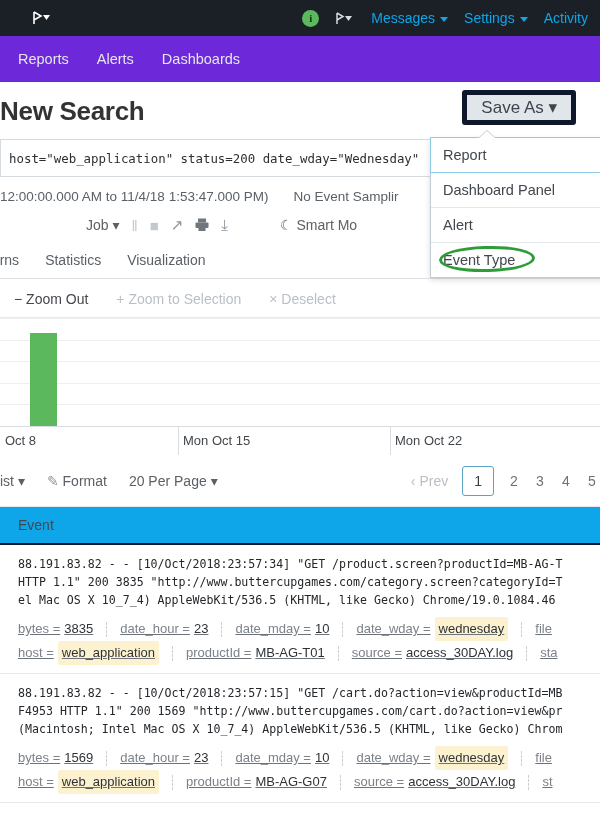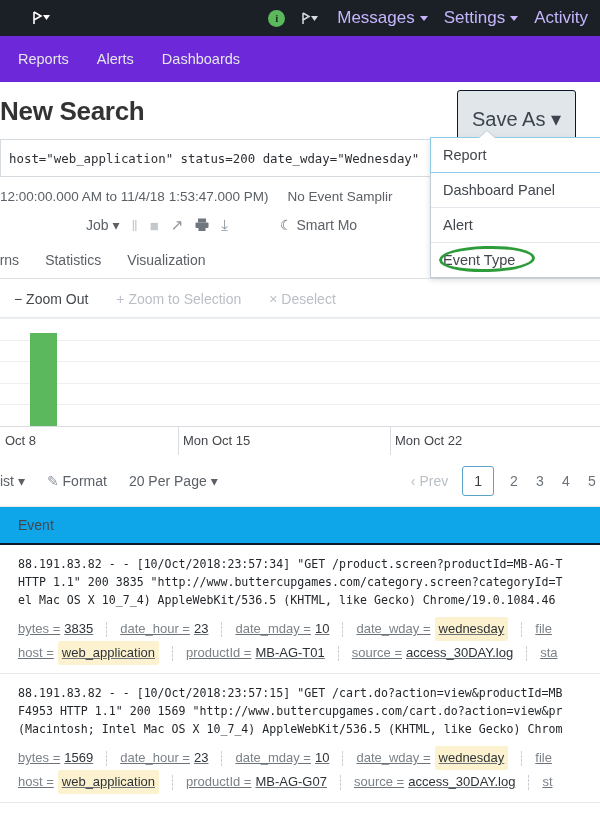--- a/index.html
+++ b/index.html
@@ -17,42 +17,42 @@
     padding: 0 12px; color: #d5dbe0; font-size: 13.5px; position: relative;
   }
   .logo-mark { width: 26px; height: 20px; display:flex; align-items:center; justify-content:center;
       margin-left: 18px; color:#fff; }
   .topbar-right { margin-left: auto; display:flex; align-items:center; gap: 16px; }
   .info-badge {
     width: 17px; height: 17px; border-radius: 50%; background: #5cb85c; color:#19321a;
     font-size: 11px; font-weight: bold; display:flex; align-items:center; justify-content:center;
     font-family: "Liberation Serif", serif;
   }
-  .top-link { color:#c4b5fd; font-size: 17px; white-space: nowrap; }
+  .top-link { color:#0ea5e9; font-size: 14px; white-space: nowrap; }
   .caret { display:inline-block; margin-left:5px; border-left:4px solid transparent;
     border-right:4px solid transparent; border-top:5px solid currentColor; vertical-align: middle; }
 
   
   .appbar {
     height: 46px; background: #6d28d9; display:flex; align-items:center;
     padding-left: 18px; gap: 28px;
   }
   .appbar a { color:#e3e7ea; font-size: 14.5px; text-decoration:none; }
 
   
   .page { padding: 0 10px; background:#fff; }
 
   .title-row { display:flex; align-items:flex-start; padding: 14px 0 6px 0; position:relative; }
   .page-title { font-size: 26px; font-weight: bold; color:#333; letter-spacing:-.3px;
     margin-left:-10px; }
 
   .saveas-btn {
     position: absolute; right: 14px; top: 8px;
-    background: #e1e6eb; color:#3c444d; border:1px solid #0f172a; border-radius:3px;
-    font-size: 20px; padding: 18px 14px; line-height: 1;
+    background: #e1e6eb; color:#3c444d; border:5px solid #0f172a; border-radius:3px;
+    font-size: 17px; padding: 4px 14px; line-height: 1;
   }
 
   
   .menu {
     position:absolute; left: 430px; top: 138px; width: 180px;
     background:#fff; border:1px solid #c3cbd4; border-top:none;
     box-shadow: 0 2px 6px rgba(0,0,0,.14); z-index: 40;
   }
   .menu-arrow {
     position:absolute; left:478px; top:131px; width:0; height:0;
@@ -72,21 +72,21 @@
 
   
   .searchbar {
     border:1px solid #d6dbe0; background:#fff; height: 38px;
     display:flex; align-items:center; padding: 0 8px; margin: 6px -10px 0 -10px;
     font-family: "DejaVu Sans Mono", monospace; font-size: 12.4px; color:#2b2f33;
     white-space: nowrap; overflow:hidden;
   }
 
   .meta-row {
-    display:flex; align-items:flex-start; gap: 19px; padding: 12px 0 8px 0;
+    display:flex; align-items:flex-start; gap: 25px; padding: 12px 0 8px 0;
     font-size: 13.5px; color:#5b6167; margin-left:-10px; white-space:nowrap;
   }
 
   .ctrl-row {
     display:flex; align-items:center; padding: 4px 0 10px 76px; gap: 12px;
     font-size: 14px; color:#5b6167; white-space:nowrap;
   }
   .ctrl-icon { color:#8b949c; font-size:15px; }
   .ctrl-icon.dim { color:#c2c8cd; }
 

